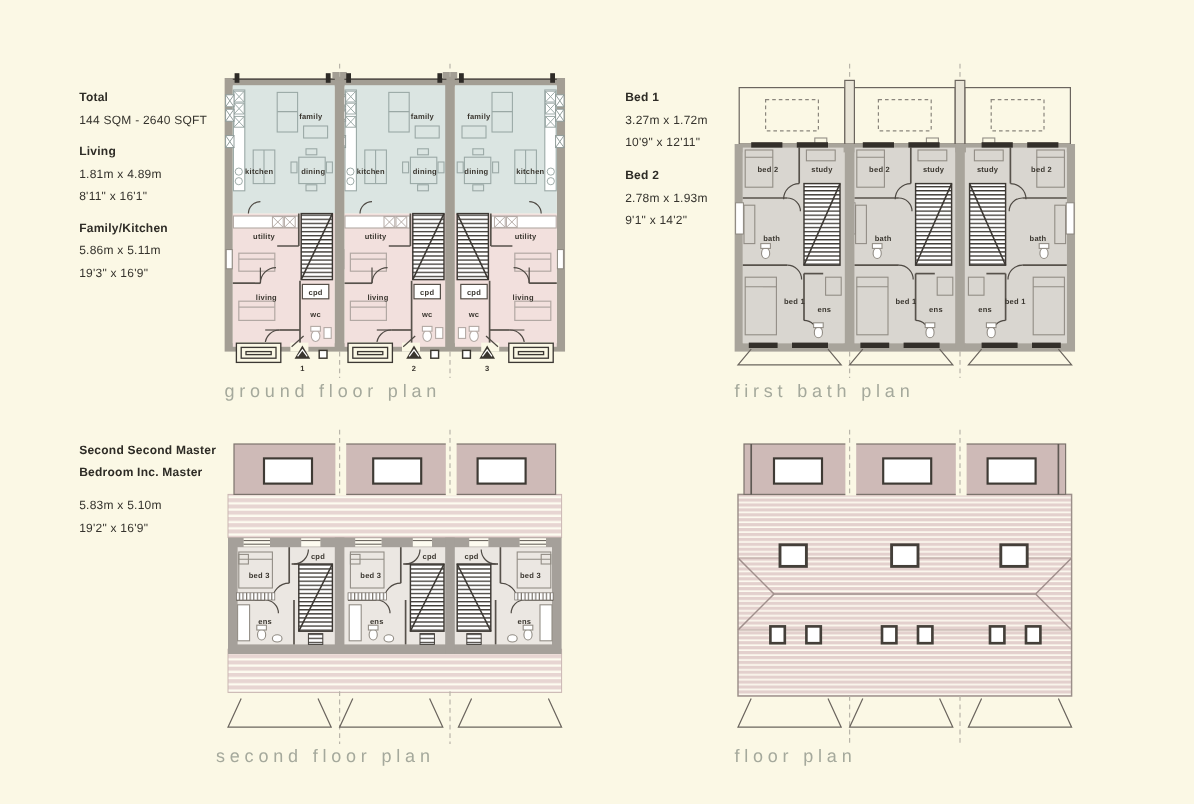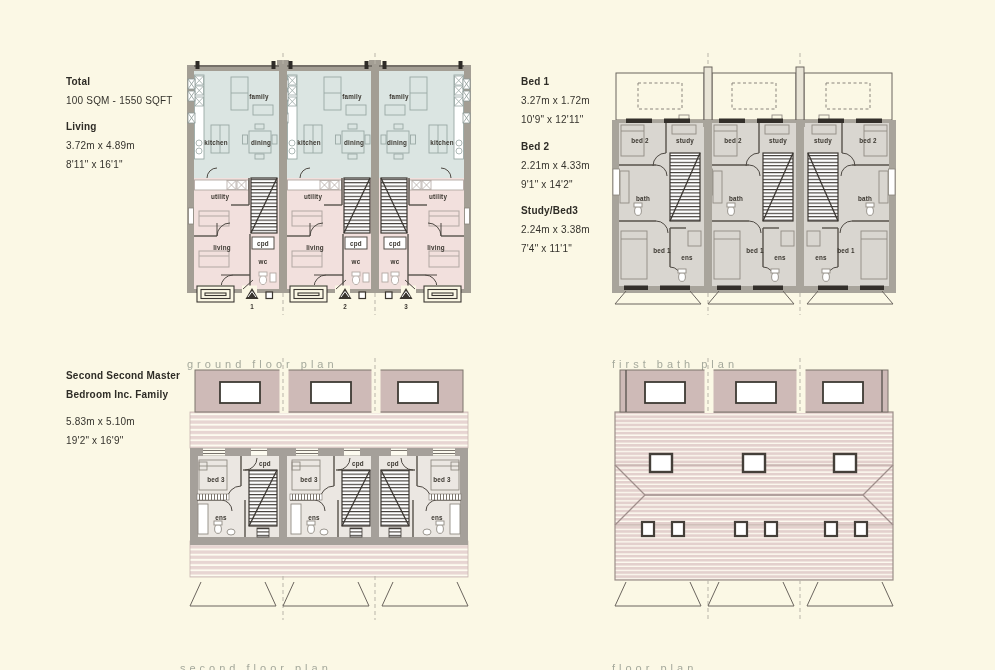--- a/index.html
+++ b/index.html
@@ -1,21 +1,21 @@
 <!DOCTYPE html>
 <html><head>
 <meta charset="utf-8">
 <style>
   html,body{margin:0;padding:0;}
   body{background:#e9e7df;font-family:"Liberation Sans","DejaVu Sans",sans-serif;}
   #sheet{position:relative;width:995px;height:670px;background:#fbf8e5;overflow:hidden;margin:0 auto;}
   .spec{position:absolute;color:#35332d;font-size:10px;line-height:19px;letter-spacing:0.2px;margin-left:21px;}
   .spec-h{font-weight:bold;color:#2e2c26;}
   .spec-gap{height:8px;}
-  .plan-caption{position:absolute;font-size:11px;letter-spacing:4px;color:#a5a99c;margin-top:40px;}
+  .plan-caption{position:absolute;font-size:15px;letter-spacing:4px;color:#a5a99c;}
   svg{position:absolute;display:block;}
   svg text{font-family:"Liberation Sans","DejaVu Sans",sans-serif;font-size:6.3px;font-weight:600;fill:#3a362f;letter-spacing:0.2px;text-anchor:middle;}
 </style>
 </head>
 <body>
 
 <div id="sheet">
 
   <svg width="0" height="0" style="position:absolute" aria-hidden="true">
     <defs>
@@ -33,47 +33,47 @@
       </pattern>
       <pattern id="stripeB" width="6" height="4.1" patternUnits="userSpaceOnUse">
         <rect width="6" height="4.1" fill="#e3d0cd"></rect>
           <rect width="6" height="1.4" y="2.7" fill="#fdfaf0"></rect>
       </pattern>
     </defs>
   </svg>
 
   <div class="spec" style="left:45px;top:72px">
     <div class="spec-h">Total</div>
-    <div>100 SQM - 1550 SQFT</div>
+    <div>144 SQM - 2640 SQFT</div>
   </div>
   <div class="spec" style="left:45px;top:117px">
     <div class="spec-h">Living</div>
-    <div>3.72m x 4.89m</div>
+    <div>1.81m x 4.89m</div>
     <div>8'11" x 16'1"</div>
+  </div>
+  <div class="spec" style="left:45px;top:181px">
+    <div class="spec-h">Family/Kitchen</div>
+    <div>5.86m x 5.11m</div>
+    <div>19'3" x 16'9"</div>
   </div>
 
   <div class="spec" style="left:500px;top:72px">
     <div class="spec-h">Bed 1</div>
     <div>3.27m x 1.72m</div>
     <div>10'9" x 12'11"</div>
   </div>
   <div class="spec" style="left:500px;top:137px">
     <div class="spec-h">Bed 2</div>
-    <div>2.21m x 4.33m</div>
+    <div>2.78m x 1.93m</div>
     <div>9'1" x 14'2"</div>
-  </div>
-  <div class="spec" style="left:500px;top:201px">
-    <div class="spec-h">Study/Bed3</div>
-    <div>2.24m x 3.38m</div>
-    <div>7'4" x 11'1"</div>
   </div>
 
   <div class="spec" style="left:45px;top:366px">
     <div class="spec-h">Second Second Master</div>
-    <div class="spec-h">Bedroom Inc. Family</div>
+    <div class="spec-h">Bedroom Inc. Master</div>
     <div class="spec-gap"></div>
     <div>5.83m x 5.10m</div>
     <div>19'2" x 16'9"</div>
   </div>
 
   <svg style="left:187px;top:53px" width="284" height="262" viewBox="0 0 284 262">
     <defs>
       <g id="gu">
 
         <rect x="7" y="18" width="85" height="107" fill="#dbe5e2"></rect>

